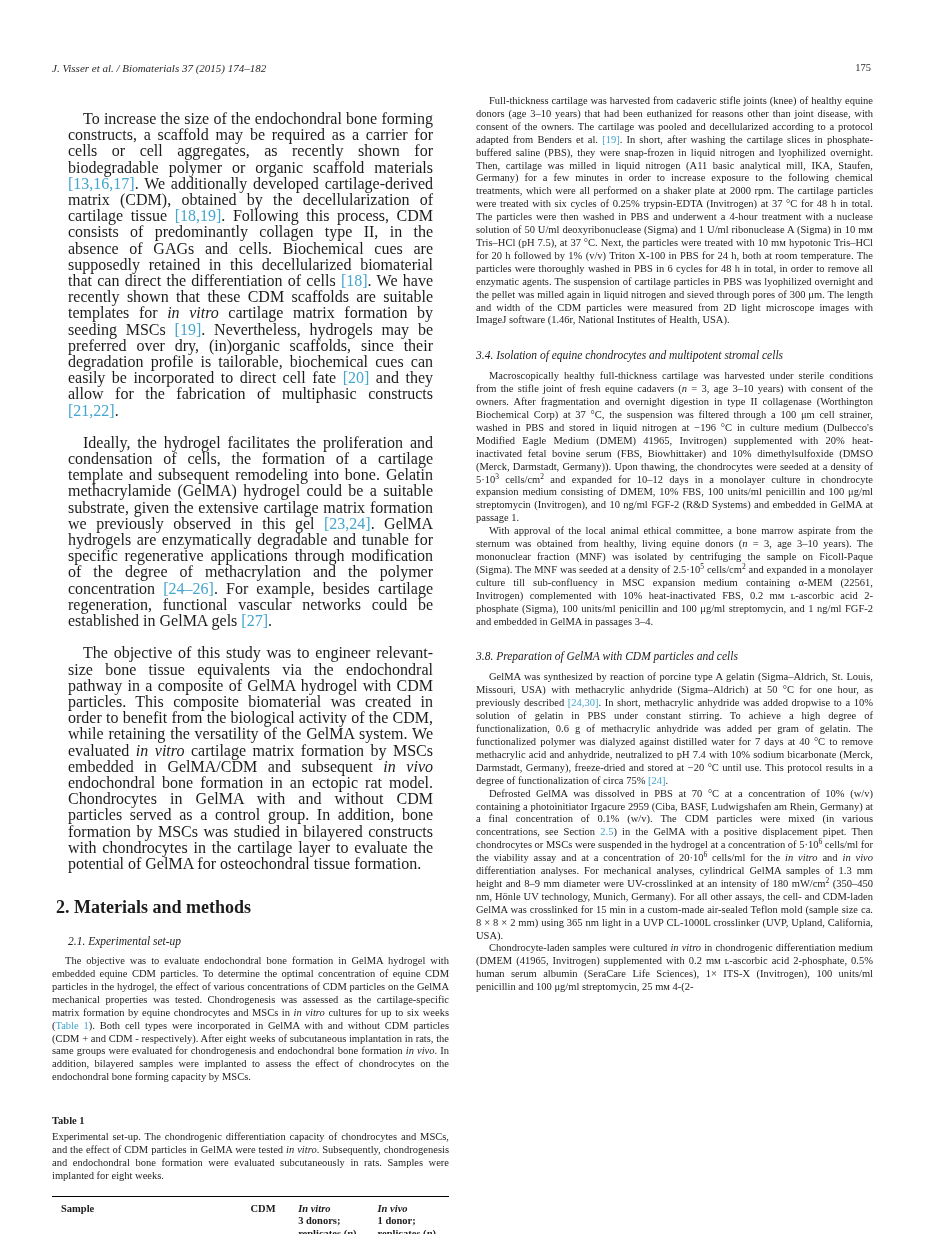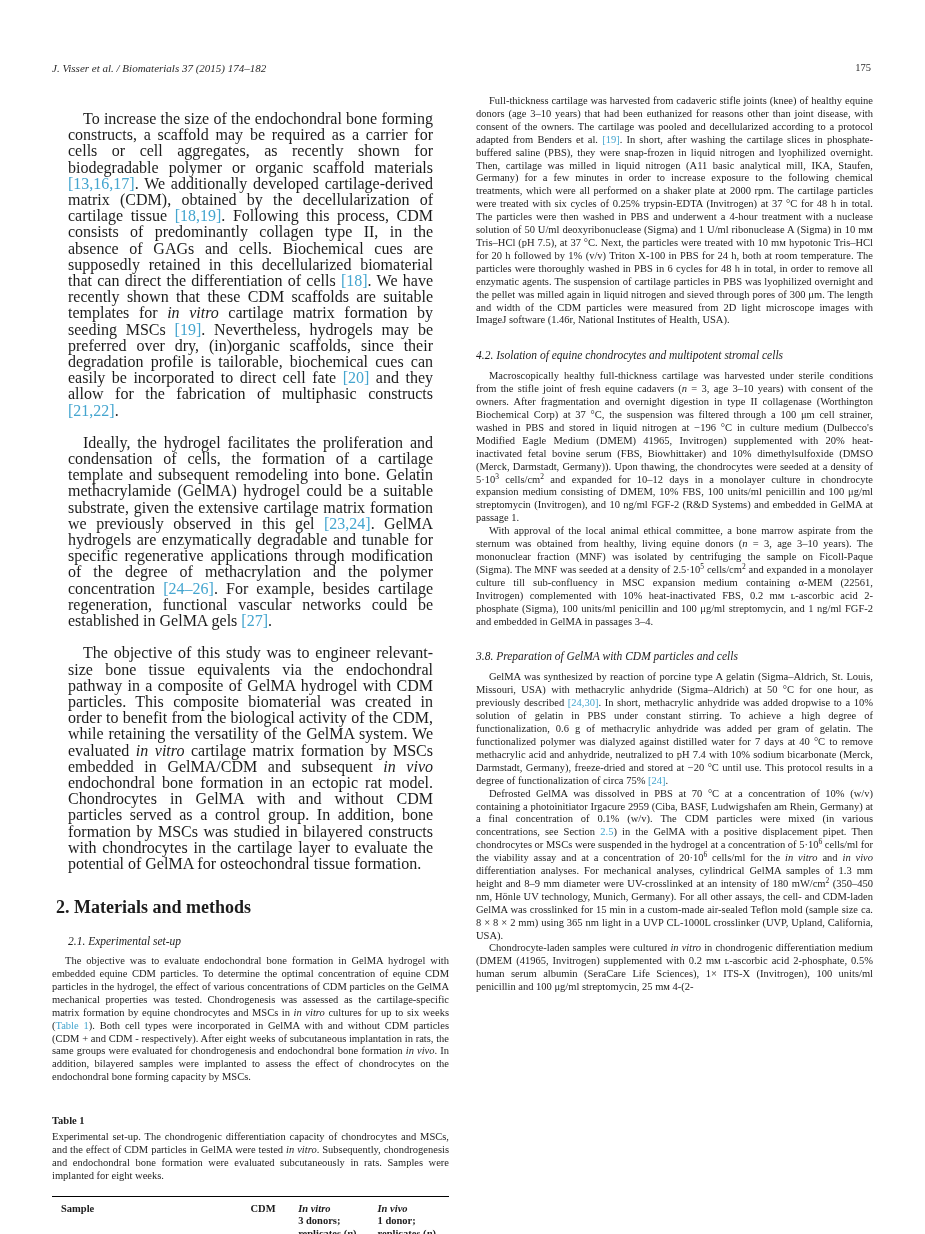--- a/index.html
+++ b/index.html
@@ -116,21 +116,21 @@
         </table>
       </div>
     </div>
 
     <div class="col">
       <div>
           <div class="section">
             <p class="small-para">Full-thickness cartilage was harvested from cadaveric stifle joints (knee) of healthy equine donors (age 3–10 years) that had been euthanized for reasons other than joint disease, with consent of the owners. The cartilage was pooled and decellularized according to a protocol adapted from Benders et al. <span class="cite">[19]</span>. In short, after washing the cartilage slices in phosphate-buffered saline (PBS), they were snap-frozen in liquid nitrogen and lyophilized overnight. Then, cartilage was milled in liquid nitrogen (A11 basic analytical mill, IKA, Staufen, Germany) for a few minutes in order to increase exposure to the following chemical treatments, which were all performed on a shaker plate at 2000 rpm. The cartilage particles were treated with six cycles of 0.25% trypsin-EDTA (Invitrogen) at 37 °C for 48 h in total. The particles were then washed in PBS and underwent a 4-hour treatment with a nuclease solution of 50 U/ml deoxyribonuclease (Sigma) and 1 U/ml ribonuclease A (Sigma) in 10 mᴍ Tris–HCl (pH 7.5), at 37 °C. Next, the particles were treated with 10 mᴍ hypotonic Tris–HCl for 20 h followed by 1% (v/v) Triton X-100 in PBS for 24 h, both at room temperature. The particles were thoroughly washed in PBS in 6 cycles for 48 h in total, in order to remove all enzymatic agents. The suspension of cartilage particles in PBS was lyophilized overnight and the pellet was milled again in liquid nitrogen and sieved through pores of 300 μm. The length and width of the CDM particles were measured from 2D light microscope images with ImageJ software (1.46r, National Institutes of Health, USA).</p>
           </div>
           <div class="section">
-            <h3 class="subsec">4.2.  Isolation of equine chondrocytes and multipotent stromal cells</h3>
+            <h3 class="subsec">3.4.  Isolation of equine chondrocytes and multipotent stromal cells</h3>
             <p class="small-para">Macroscopically healthy full-thickness cartilage was harvested under sterile conditions from the stifle joint of fresh equine cadavers (<em>n</em> = 3, age 3–10 years) with consent of the owners. After fragmentation and overnight digestion in type II collagenase (Worthington Biochemical Corp) at 37 °C, the suspension was filtered through a 100 μm cell strainer, washed in PBS and stored in liquid nitrogen at −196 °C in culture medium (Dulbecco's Modified Eagle Medium (DMEM) 41965, Invitrogen) supplemented with 20% heat-inactivated fetal bovine serum (FBS, Biowhittaker) and 10% dimethylsulfoxide (DMSO (Merck, Darmstadt, Germany)). Upon thawing, the chondrocytes were seeded at a density of 5·10<sup>3</sup> cells/cm<sup>2</sup> and expanded for 10–12 days in a monolayer culture in chondrocyte expansion medium consisting of DMEM, 10% FBS, 100 units/ml penicillin and 100 μg/ml streptomycin (Invitrogen), and 10 ng/ml FGF-2 (R&amp;D Systems) and embedded in GelMA at passage 1.</p>
             <p class="small-para">With approval of the local animal ethical committee, a bone marrow aspirate from the sternum was obtained from healthy, living equine donors (<em>n</em> = 3, age 3–10 years). The mononuclear fraction (MNF) was isolated by centrifuging the sample on Ficoll-Paque (Sigma). The MNF was seeded at a density of 2.5·10<sup>5</sup> cells/cm<sup>2</sup> and expanded in a monolayer culture till sub-confluency in MSC expansion medium containing α-MEM (22561, Invitrogen) complemented with 10% heat-inactivated FBS, 0.2 mᴍ ʟ-ascorbic acid 2-phosphate (Sigma), 100 units/ml penicillin and 100 μg/ml streptomycin, and 1 ng/ml FGF-2 and embedded in GelMA in passages 3–4.</p>
           </div>
           <div class="section">
             <h3 class="subsec">3.8.  Preparation of GelMA with CDM particles and cells</h3>
             <p class="small-para">GelMA was synthesized by reaction of porcine type A gelatin (Sigma–Aldrich, St. Louis, Missouri, USA) with methacrylic anhydride (Sigma–Aldrich) at 50 °C for one hour, as previously described <span class="cite">[24,30]</span>. In short, methacrylic anhydride was added dropwise to a 10% solution of gelatin in PBS under constant stirring. To achieve a high degree of functionalization, 0.6 g of methacrylic anhydride was added per gram of gelatin. The functionalized polymer was dialyzed against distilled water for 7 days at 40 °C to remove methacrylic acid and anhydride, neutralized to pH 7.4 with 10% sodium bicarbonate (Merck, Darmstadt, Germany), freeze-dried and stored at −20 °C until use. This protocol results in a degree of functionalization of circa 75% <span class="cite">[24]</span>.</p>
             <p class="small-para">Defrosted GelMA was dissolved in PBS at 70 °C at a concentration of 10% (w/v) containing a photoinitiator Irgacure 2959 (Ciba, BASF, Ludwigshafen am Rhein, Germany) at a final concentration of 0.1% (w/v). The CDM particles were mixed (in various concentrations, see Section <span class="cite">2.5</span>) in the GelMA with a positive displacement pipet. Then chondrocytes or MSCs were suspended in the hydrogel at a concentration of 5·10<sup>6</sup> cells/ml for the viability assay and at a concentration of 20·10<sup>6</sup> cells/ml for the <em>in vitro</em> and <em>in vivo</em> differentiation analyses. For mechanical analyses, cylindrical GelMA samples of 1.3 mm height and 8–9 mm diameter were UV-crosslinked at an intensity of 180 mW/cm<sup>2</sup> (350–450 nm, Hönle UV technology, Munich, Germany). For all other assays, the cell- and CDM-laden GelMA was crosslinked for 15 min in a custom-made air-sealed Teflon mold (sample size ca. 8 × 8 × 2 mm) using 365 nm light in a UVP CL-1000L crosslinker (UVP, Upland, California, USA).</p>
             <p class="small-para">Chondrocyte-laden samples were cultured <em>in vitro</em> in chondrogenic differentiation medium (DMEM (41965, Invitrogen) supplemented with 0.2 mᴍ ʟ-ascorbic acid 2-phosphate, 0.5% human serum albumin (SeraCare Life Sciences), 1× ITS-X (Invitrogen), 100 units/ml penicillin and 100 μg/ml streptomycin, 25 mᴍ 4-(2-</p>
           </div>
         </div>

